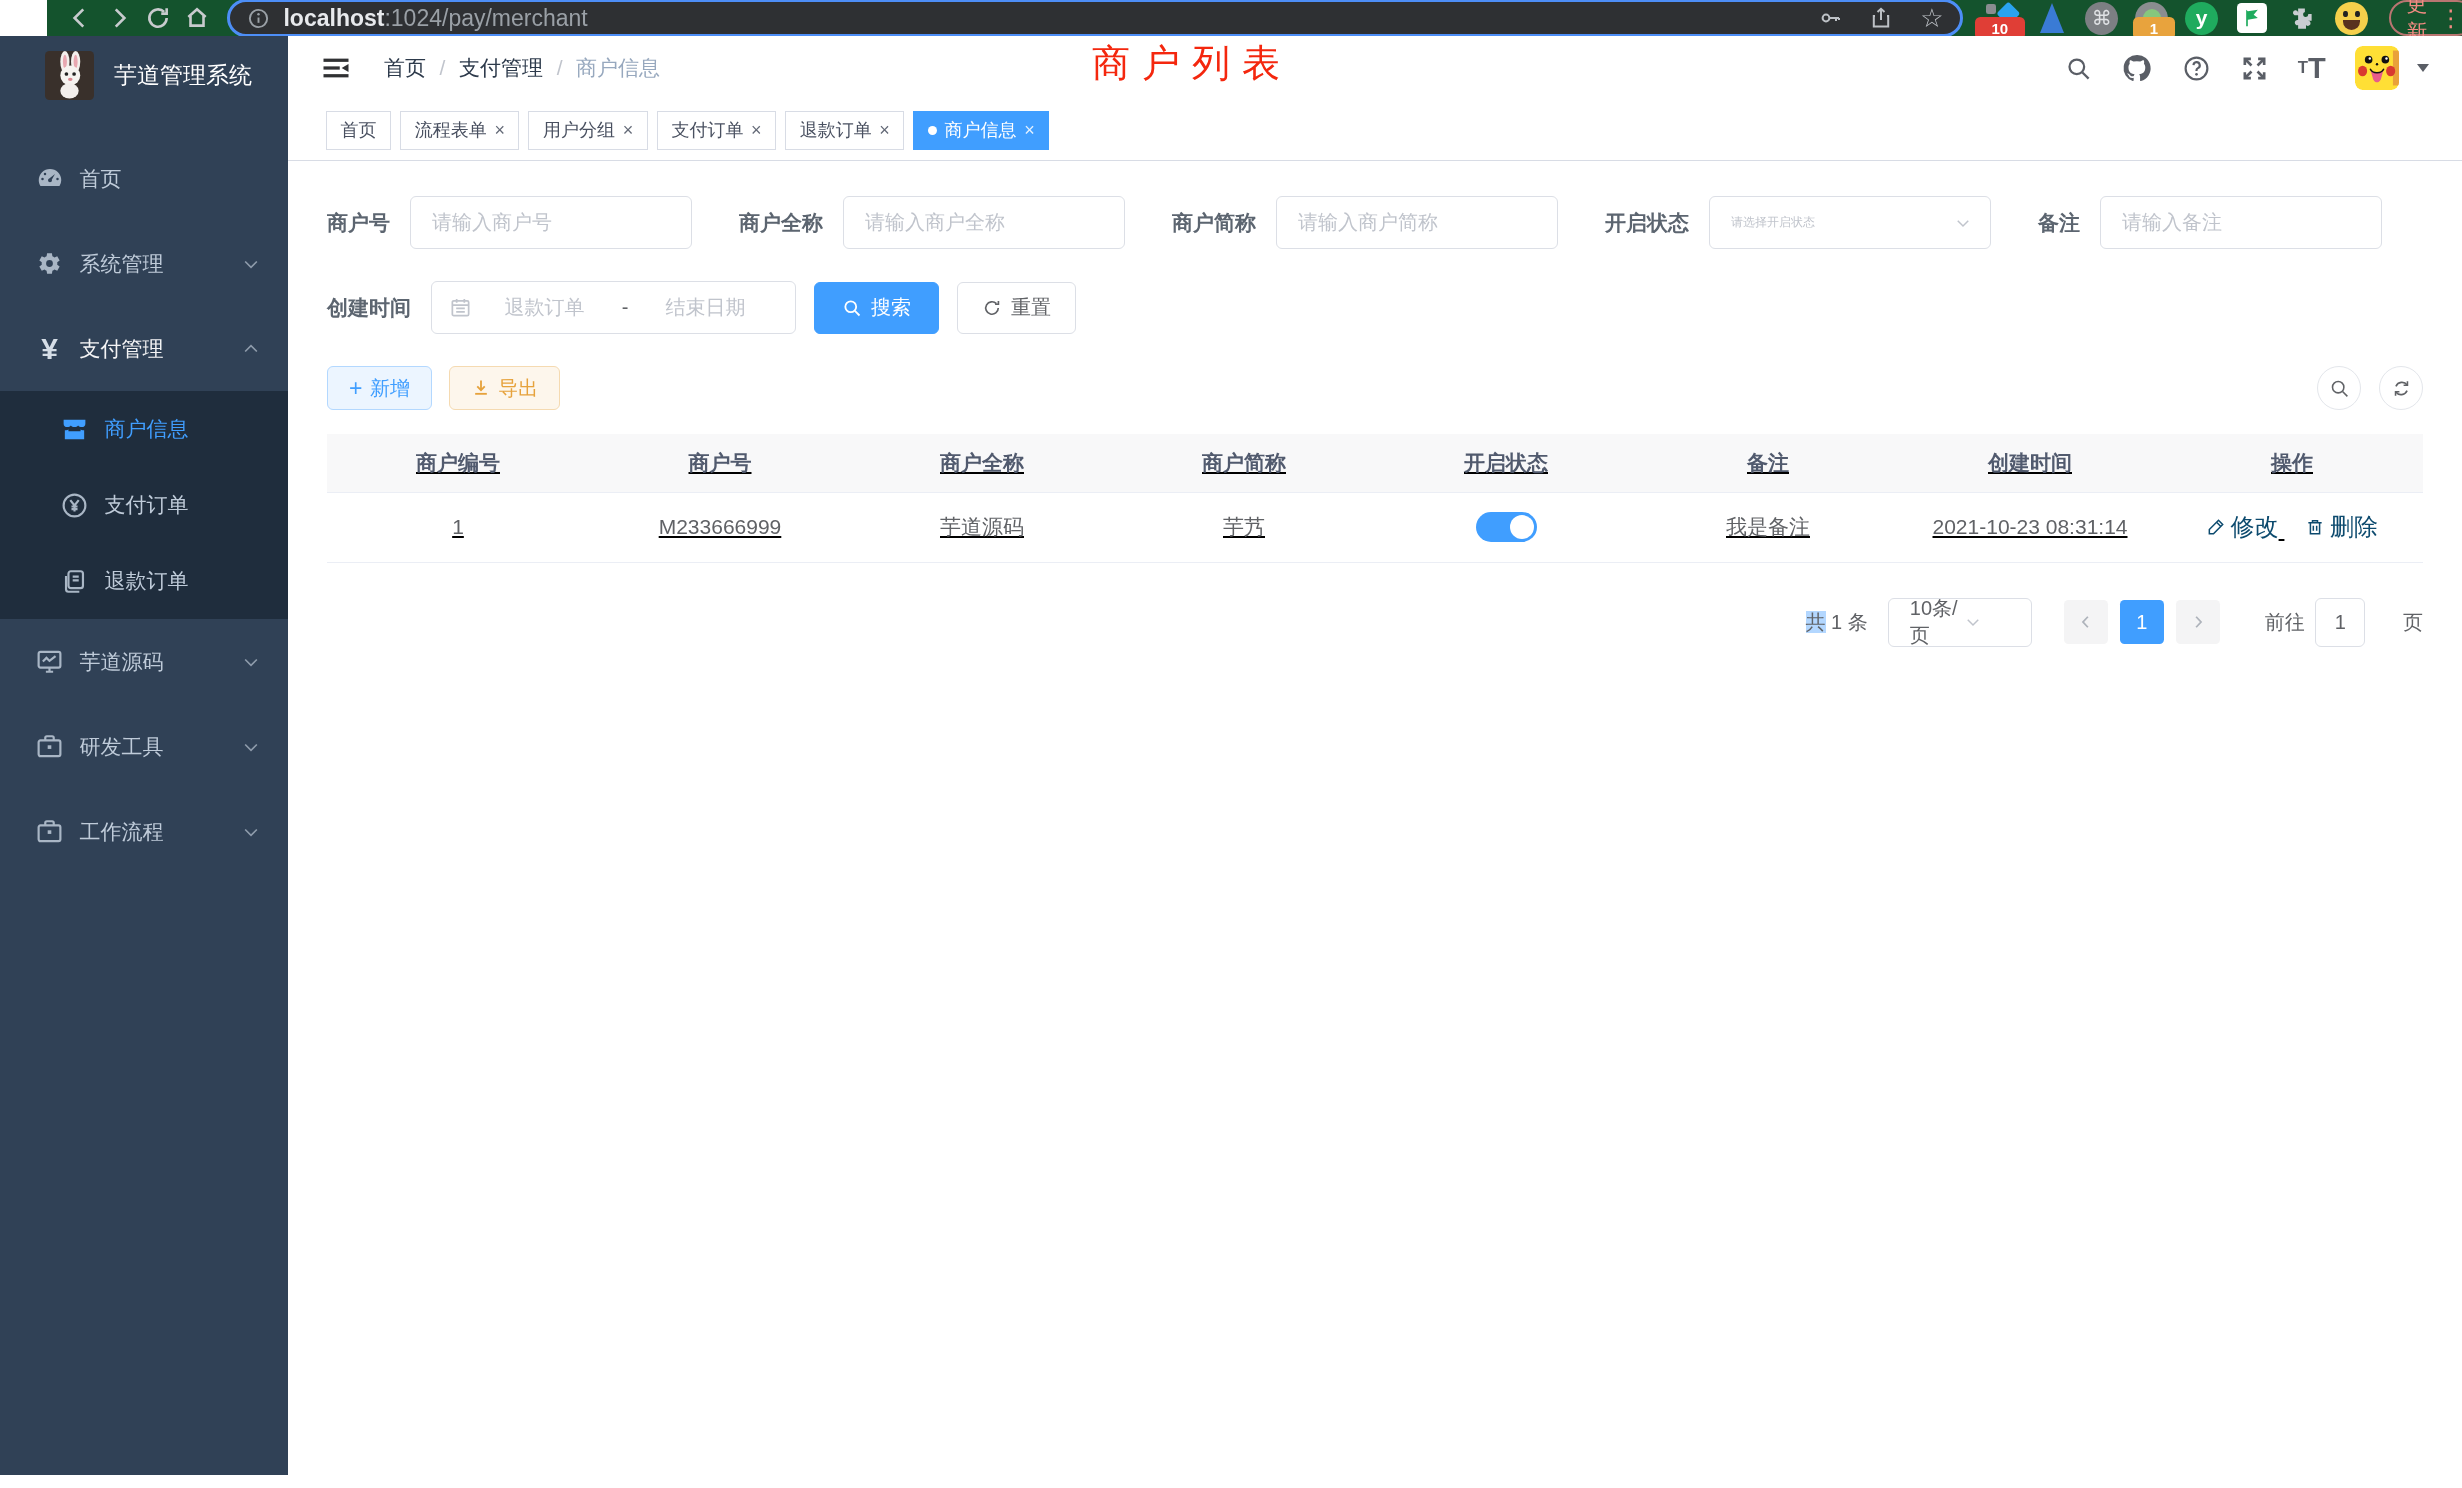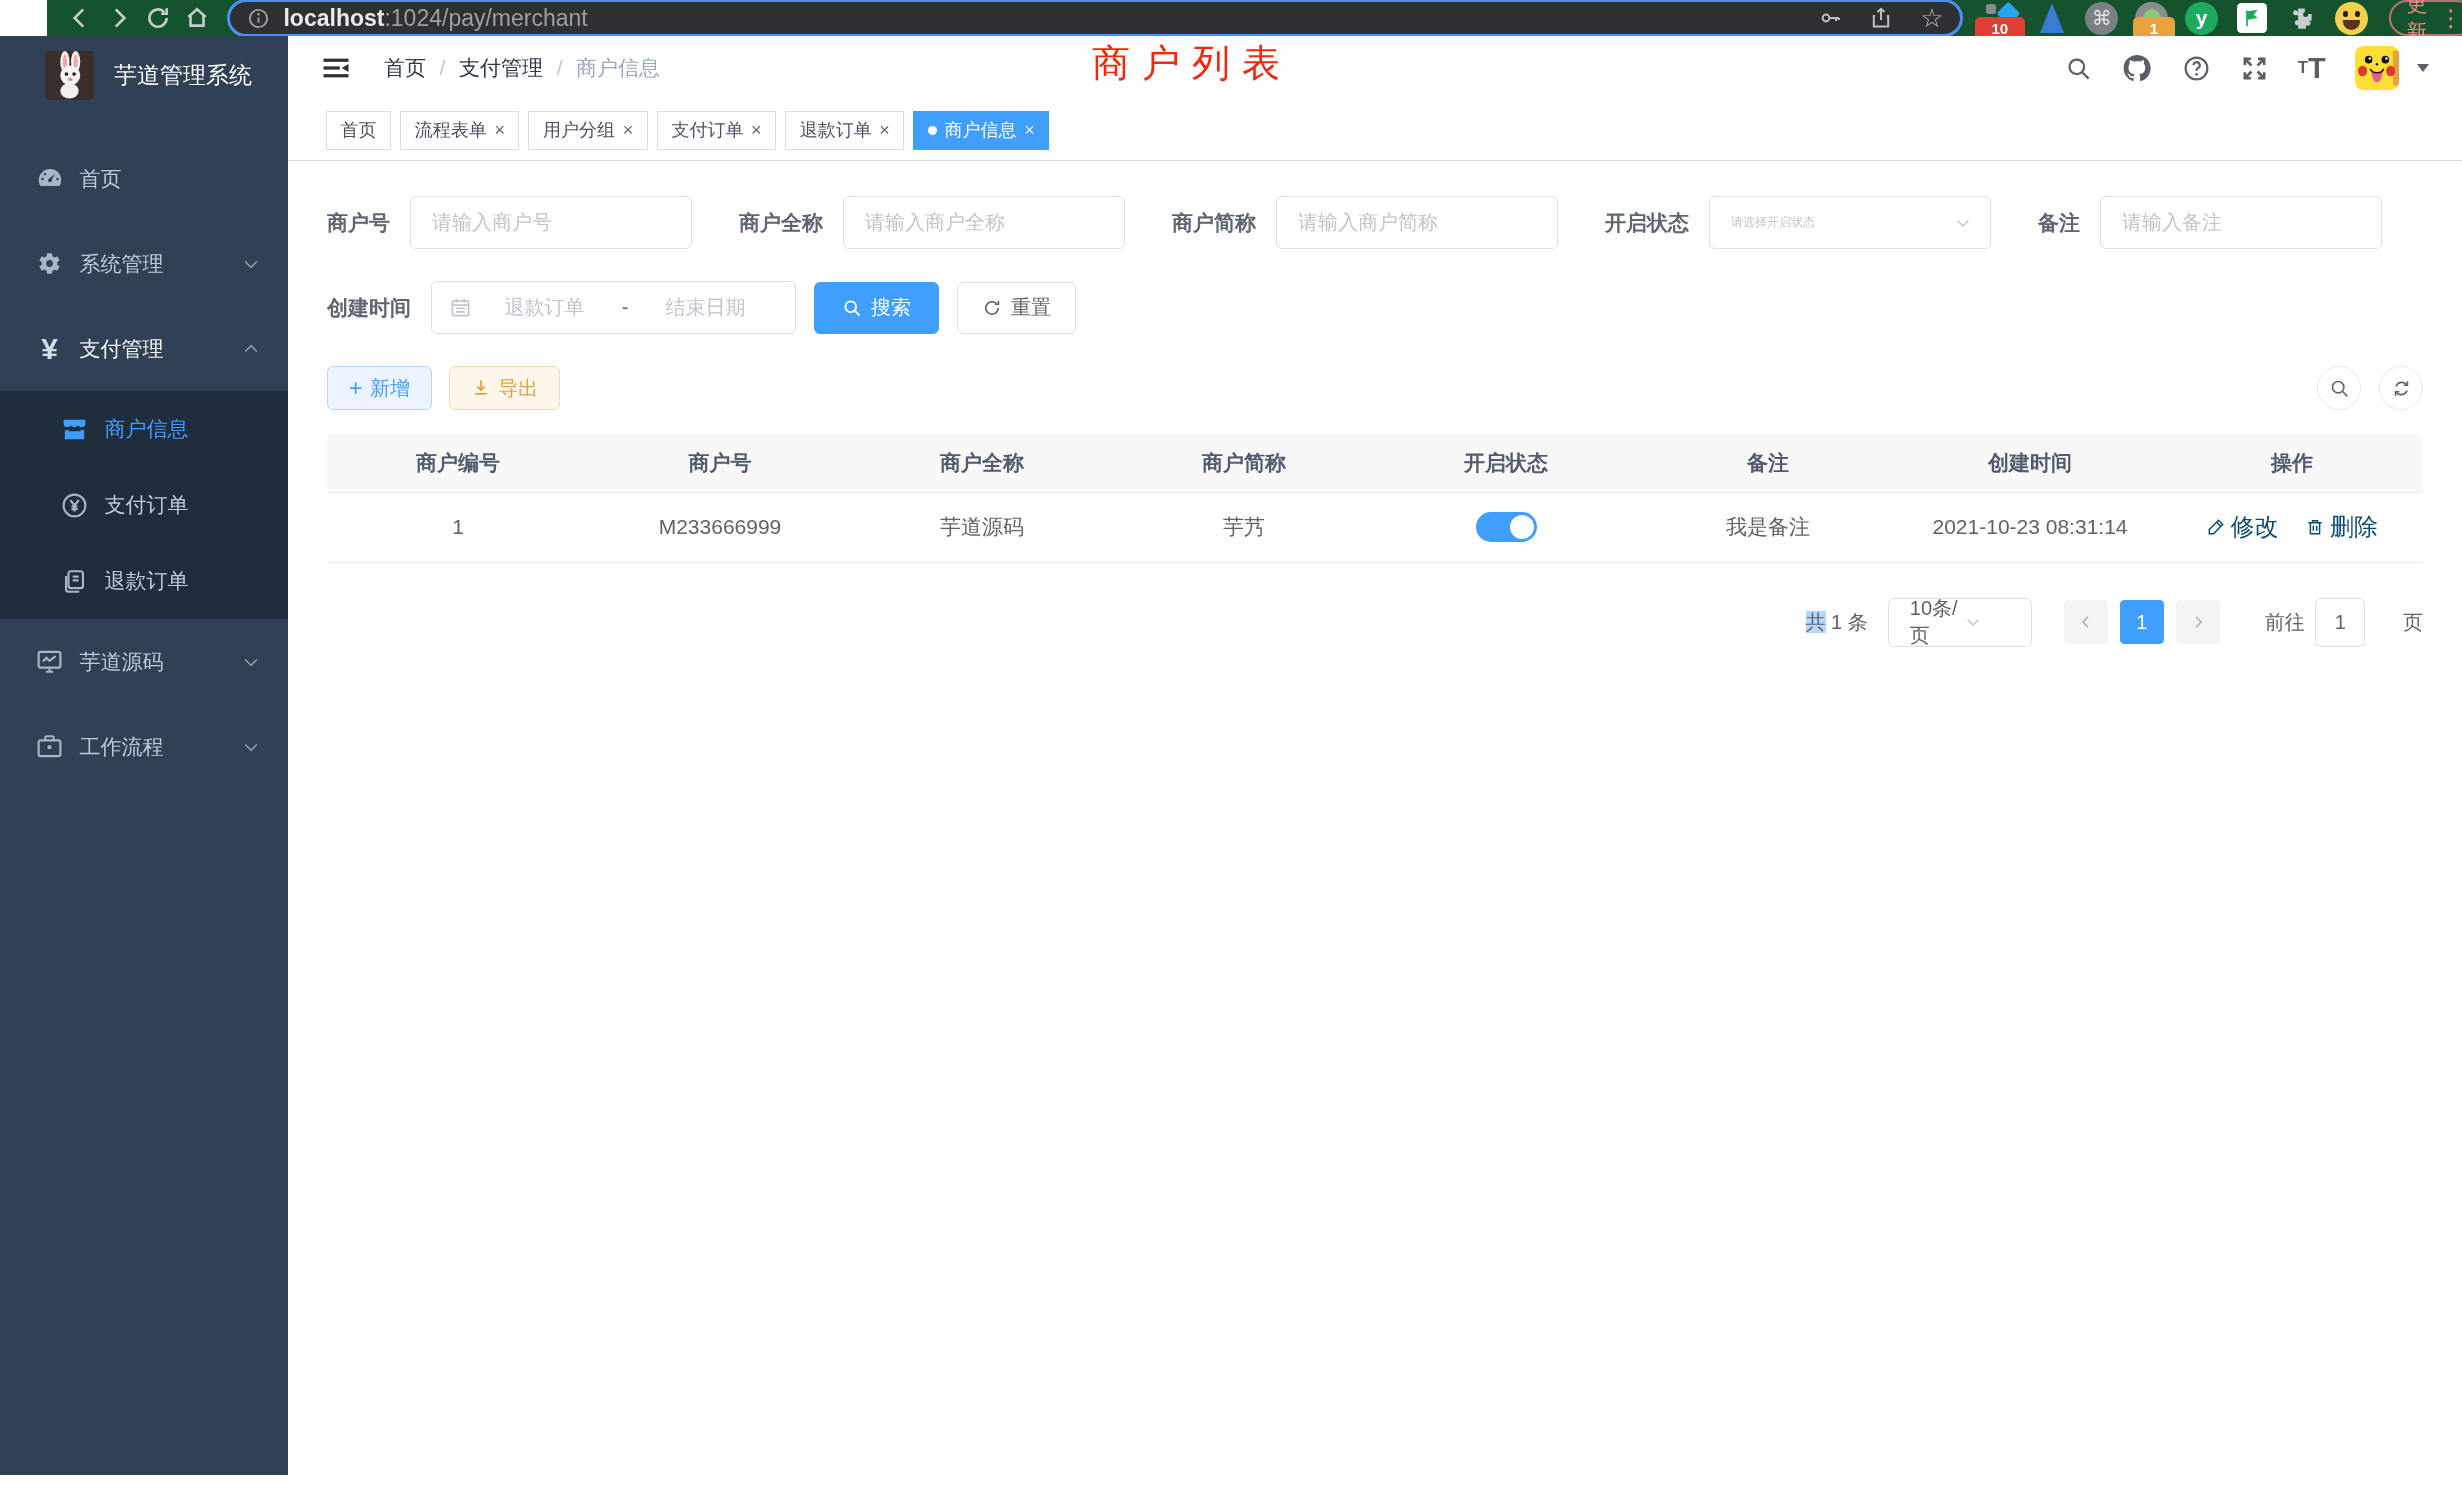--- a/index.html
+++ b/index.html
@@ -100,21 +100,21 @@
   .btn-primary { background:#409eff; border-color:#409eff; color:#fff; padding:0 27px; margin-left:18px; }
   .btn-plain { background:#fff; border-color:#dcdfe6; color:#606266; padding:0 24px; margin-left:18px; }
   .toolbar { display:flex; align-items:center; margin-top:10.6px; }
   .btn-sm { height:44px; border-radius:6px; font-size:20px; display:inline-flex; align-items:center; gap:7.6px; padding:0 21px; cursor:pointer; }
   .btn-add { background:#ecf5ff; border:1.5px solid #b3d8ff; color:#409eff; }
   .btn-export { background:#fdf6ec; border:1.5px solid #f5dab1; color:#e6a23c; margin-left:16.7px; }
   .toolbar-right { margin-left:auto; display:flex; align-items:center; gap:18px; }
   .circle-btn { width:44px; height:44px; border-radius:50%; border:1.5px solid #e3e6eb; background:#fff; color:#606266; display:flex; align-items:center; justify-content:center; cursor:pointer; }
 
   
-  .grid { width:100%; border-collapse:collapse; table-layout:fixed; margin-top:24px; }
+  .grid { width:100%; border-collapse:collapse; table-layout:fixed; margin-top:24px;text-decoration:underline; }
   .grid th { height:58px; background:#f8f8f9; color:#515a6e; font-size:21px; font-weight:600; text-align:center; border-bottom:1.5px solid #ebeef5; }
   .grid td { height:70px; color:#606266; font-size:21px; text-align:center; border-bottom:1.5px solid #ebeef5; background:#fff; }
   .toggle { width:61px; height:30px; border-radius:15px; background:#409eff; position:relative; display:inline-block; vertical-align:middle; cursor:pointer; }
   .toggle .knob { position:absolute; top:3px; right:3px; width:24px; height:24px; border-radius:50%; background:#fff; }
   .op-link { color:#0c4a6e; font-size:24px; display:inline-flex; align-items:center; gap:4.5px; cursor:pointer; }
   .op-link + .op-link { margin-left:21px; }
 
   
   .pagination { display:flex; align-items:center; justify-content:flex-end; margin-top:35px; font-size:20px; color:#606266; }
   .total { white-space:nowrap; }
@@ -332,20 +332,35 @@
             </svg>
         </span>
         <span class="mi-label">芋道源码</span>
         <span class="mi-arrow">
           <svg width="20" height="20" viewBox="0 0 24 24" fill="none" stroke="currentColor" stroke-width="2">
               <path d="M5 9l7 7 7-7"></path>
             </svg>
         </span>
       </div>
 
+      <div class="menu-item">
+        <span class="mi-icon">
+          <svg width="29" height="29" viewBox="0 0 24 24" fill="none" stroke="currentColor" stroke-width="1.8">
+              <rect x="3" y="7" width="18" height="13" rx="1.5"></rect>
+              <path d="M8.5 7V4.8A1.3 1.3 0 0 1 9.8 3.5h4.4a1.3 1.3 0 0 1 1.3 1.3V7"></path>
+              <rect x="10.5" y="11" width="3" height="3" fill="currentColor" stroke="none"></rect>
+            </svg>
+        </span>
+        <span class="mi-label">研发工具</span>
+        <span class="mi-arrow">
+          <svg width="20" height="20" viewBox="0 0 24 24" fill="none" stroke="currentColor" stroke-width="2">
+              <path d="M5 9l7 7 7-7"></path>
+            </svg>
+        </span>
+      </div>
 
       <div class="menu-item">
         <span class="mi-icon">
           <svg width="29" height="29" viewBox="0 0 24 24" fill="none" stroke="currentColor" stroke-width="1.8">
               <rect x="3" y="7" width="18" height="13" rx="1.5"></rect>
               <path d="M8.5 7V4.8A1.3 1.3 0 0 1 9.8 3.5h4.4a1.3 1.3 0 0 1 1.3 1.3V7"></path>
               <rect x="10.5" y="11" width="3" height="3" fill="currentColor" stroke="none"></rect>
             </svg>
         </span>
         <span class="mi-label">工作流程</span>

